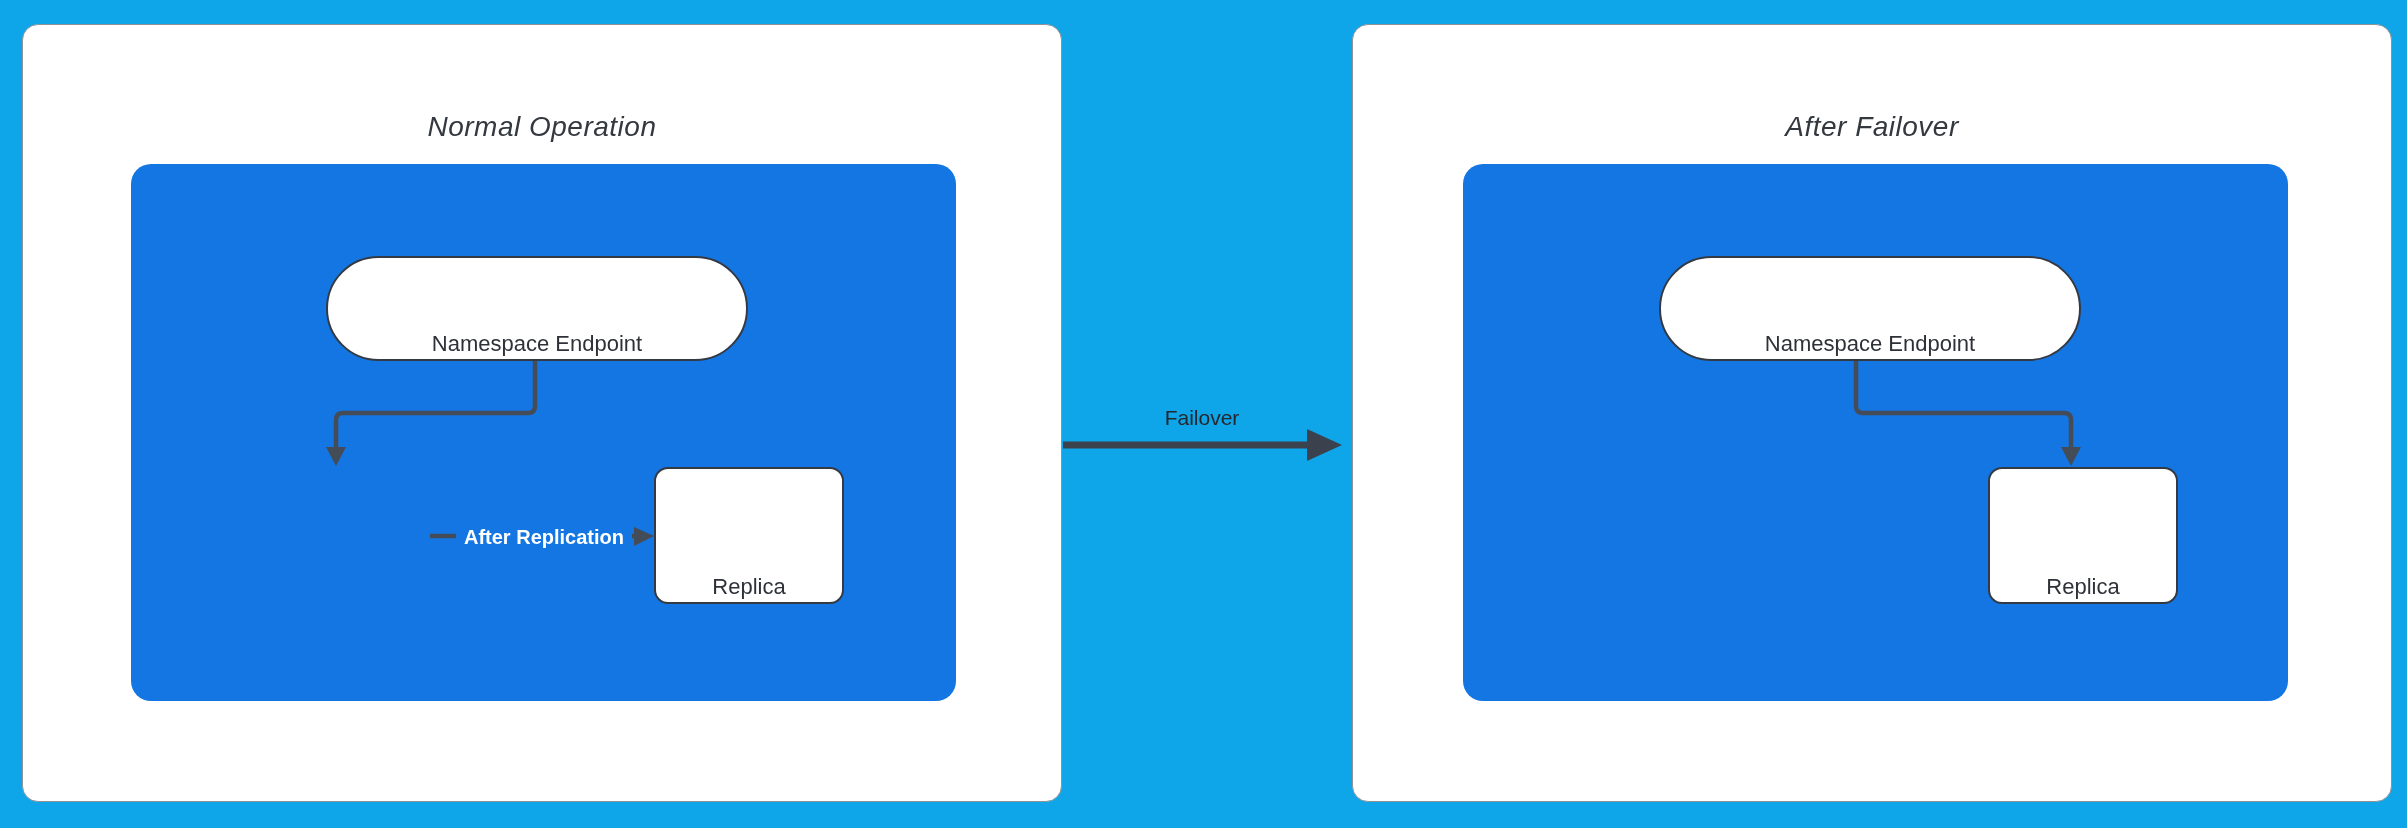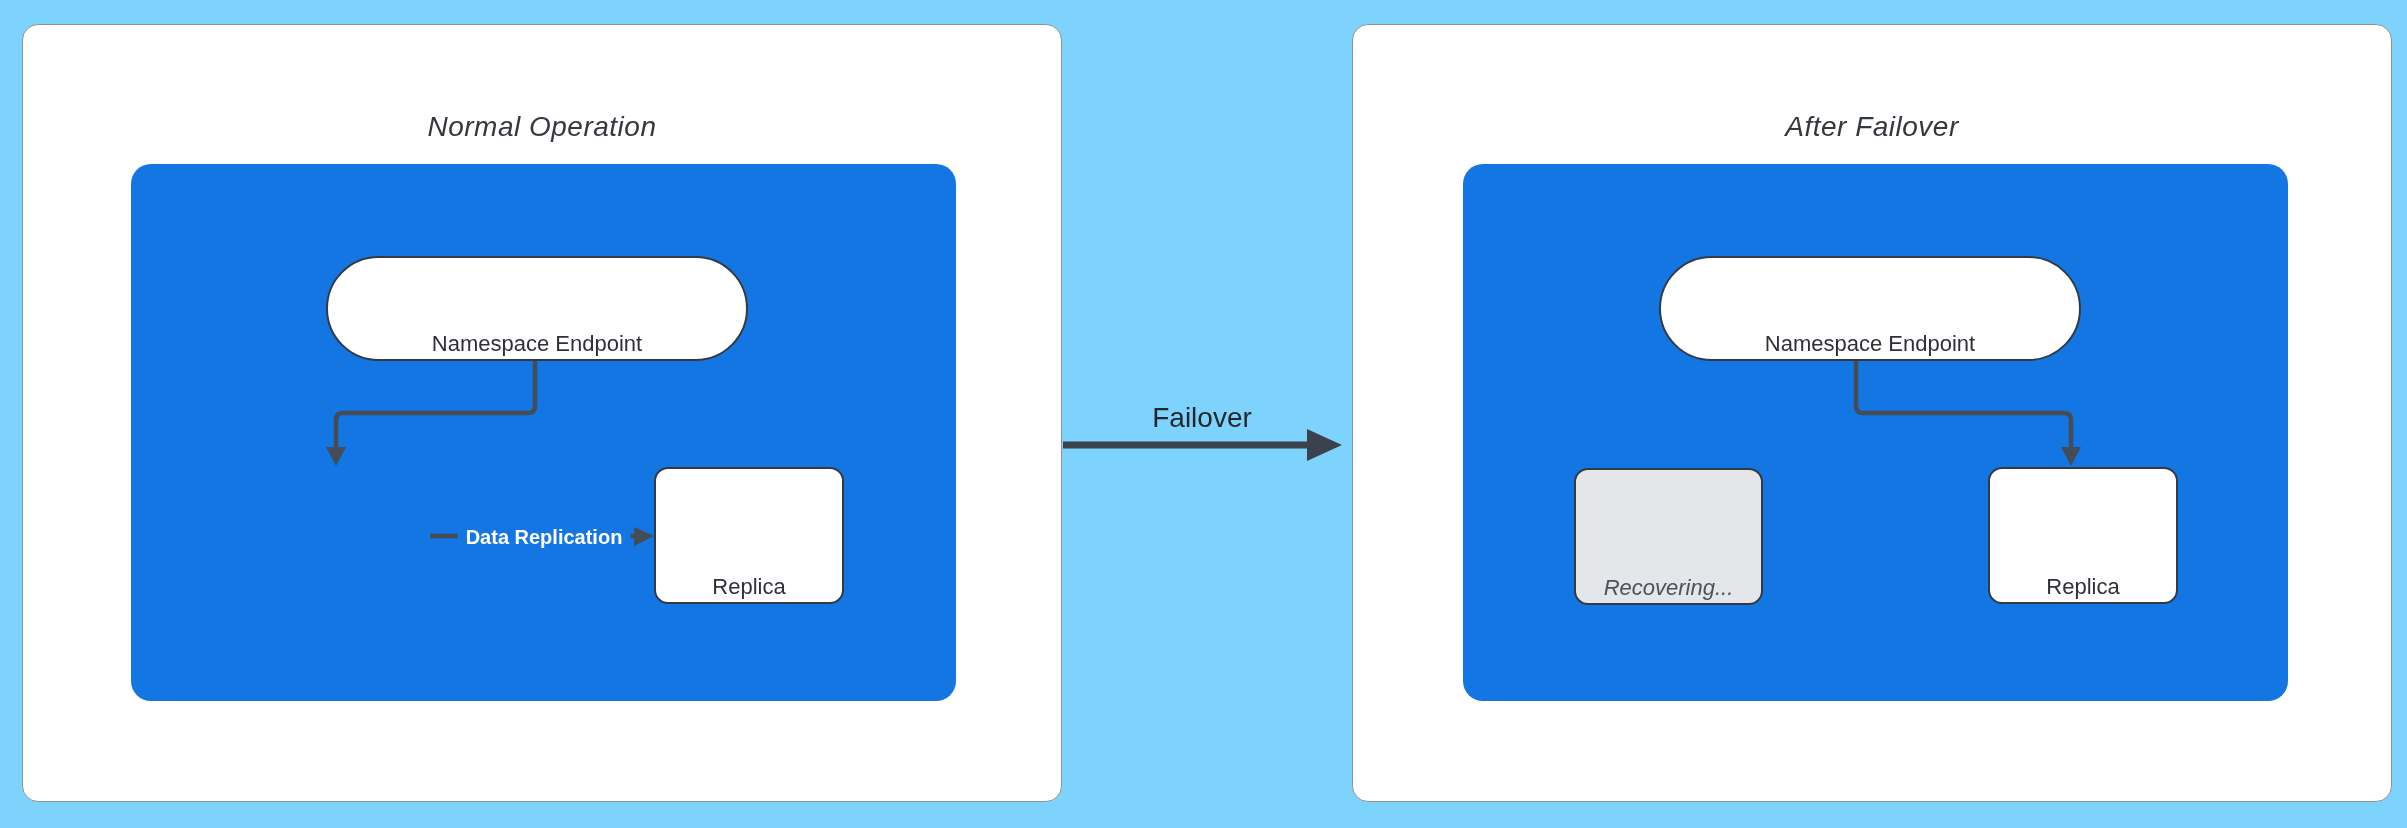--- a/index.html
+++ b/index.html
@@ -5,21 +5,21 @@
   html, body {
     margin: 0;
     padding: 0;
     background: #ffffff;
     font-family: "Liberation Sans", sans-serif;
   }
   .canvas {
     position: relative;
     width: 2407px;
     height: 828px;
-    background: #7dd3fc;
+    background: #0ea5e9;
     overflow: hidden;
   }
   .panel {
     position: absolute;
     top: 24px;
     width: 1040px;
     height: 778px;
     background: #ffffff;
     border: 1px solid #8f9398;
     border-radius: 16px;
@@ -105,21 +105,21 @@
     width: 2407px;
     height: 828px;
     z-index: 5;
     pointer-events: none;
   }
   .transition-label {
     position: absolute;
     left: 1202px;
     top: 418px;
     transform: translate(-50%, -50%);
-    font-size: 28px;
+    font-size: 21px;
     color: #24282e;
     white-space: nowrap;
     z-index: 6;
   }
   .connector { stroke: #444c57; stroke-width: 4.5; fill: none; }
   .connector-head { fill: #444c57; stroke: none; }
   .big-arrow { stroke: #3b424e; stroke-width: 7; fill: none; }
   .big-arrow-head { fill: #3b424e; stroke: none; }
 </style>
 </head>
@@ -129,31 +129,28 @@
 
   <div class="panel left">
     <div class="panel-title">Normal Operation</div>
     <div class="cluster"></div>
     <div class="node pill">
       <span>Namespace Endpoint</span>
     </div>
     <div class="node box b">
       <span>Replica</span>
     </div>
-    <div class="edge-label">Data Replication</div>
+    <div class="edge-label">After Replication</div>
   </div>
 
   <div class="panel right">
     <div class="panel-title">After Failover</div>
     <div class="cluster"></div>
     <div class="node pill">
       <span>Namespace Endpoint</span>
-    </div>
-    <div class="node box a recovering">
-      <span>Recovering...</span>
     </div>
     <div class="node box b">
       <span>Replica</span>
     </div>
   </div>
 
   <div class="transition-label">Failover</div>
 
   <svg class="arrow-layer" viewBox="0 0 2407 828" xmlns="http://www.w3.org/2000/svg">
 

